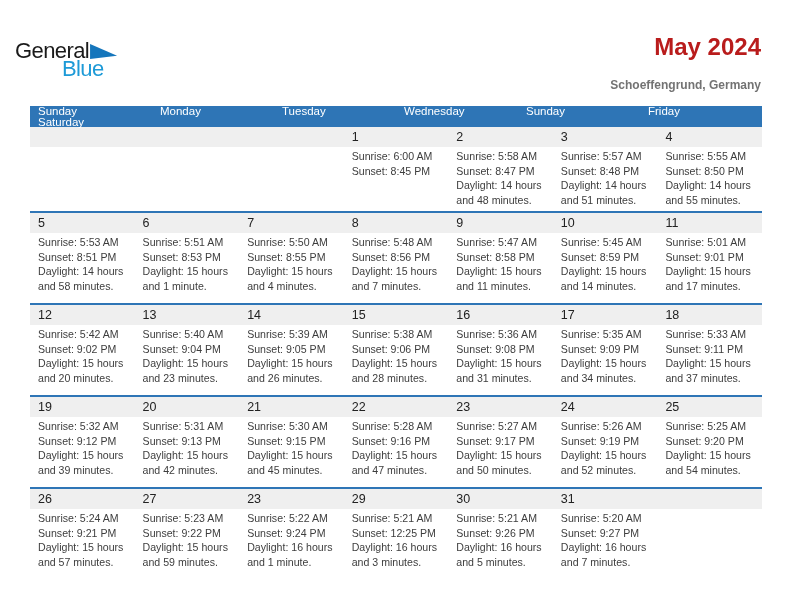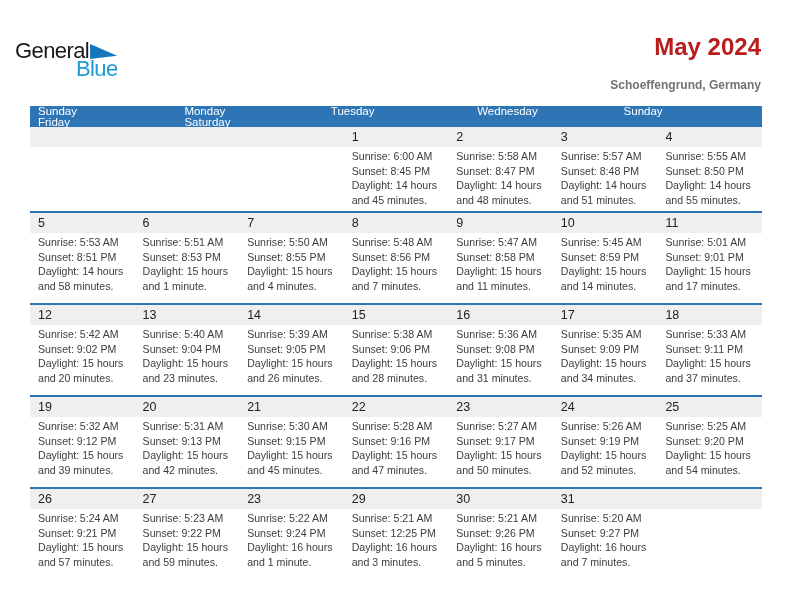--- a/index.html
+++ b/index.html
@@ -20,37 +20,37 @@
   }
   .logo-triangle {
     display: inline-block; width: 27px; height: 15px;
     background: var(--logo-triangle-blue, #1576BC);
     clip-path: polygon(0 0, 0 100%, 100% 78%);
     position: relative; top: 1px; left: 1px;
   }
   .logo-blue {
     display: block; font-size: 22px; letter-spacing: -0.6px;
     color: var(--logo-text-blue, #1D9AD7);
-    margin-left: 61px; margin-top: -4px; font-weight: 400;
+    margin-left: 47px; margin-top: -4px; font-weight: 400;
   }
 
   
   .title {
     position: absolute; top: 33px; right: 31px;
     font-size: 24px; color: #b91c1c; font-weight: 700;
   }
   .subtitle {
     position: absolute; top: 78px; right: 31px;
     font-size: 12px; color: #737373; font-weight: 700;
   }
 
   
   .calendar { position: absolute; left: 30px; top: 106px; width: 732px; }
   .weekday-row {
-    display: grid; grid-template-columns: repeat(5, 1fr);
+    display: grid; grid-template-columns: repeat(6, 1fr);
     background: var(--header-bg, #2E75B6);
     height: 21px; align-items: center;
   }
   .weekday-cell {
     color: #ffffff; font-size: 11.5px; padding-left: 8px;
     white-space: nowrap; overflow: hidden;
   }
   .week-row {
     border-top: 2px solid var(--week-border, #2E75B6);
     box-sizing: border-box;
@@ -109,21 +109,20 @@
             <div class="day-num">3</div>
             <div class="day-num">4</div>
           </div>
           <div class="day-details">
             <div class="day-cell"></div>
             <div class="day-cell"></div>
             <div class="day-cell"></div>
             <div class="day-cell">
               <div>Sunrise: 6:00 AM</div>
               <div>Sunset: 8:45 PM</div>
-              <div>Daylight: 14 hours and 45 minutes.</div>
             </div>
             <div class="day-cell">
               <div>Sunrise: 5:58 AM</div>
               <div>Sunset: 8:47 PM</div>
               <div>Daylight: 14 hours and 48 minutes.</div>
             </div>
             <div class="day-cell">
               <div>Sunrise: 5:57 AM</div>
               <div>Sunset: 8:48 PM</div>
               <div>Daylight: 14 hours and 51 minutes.</div>

